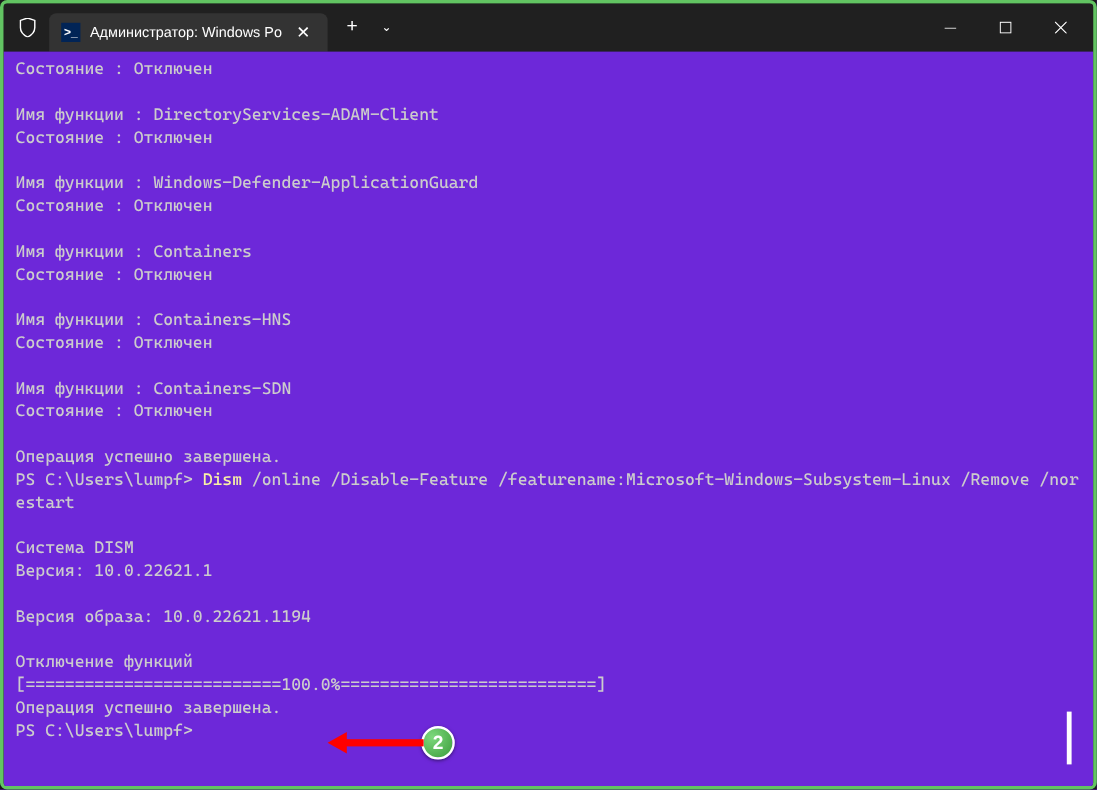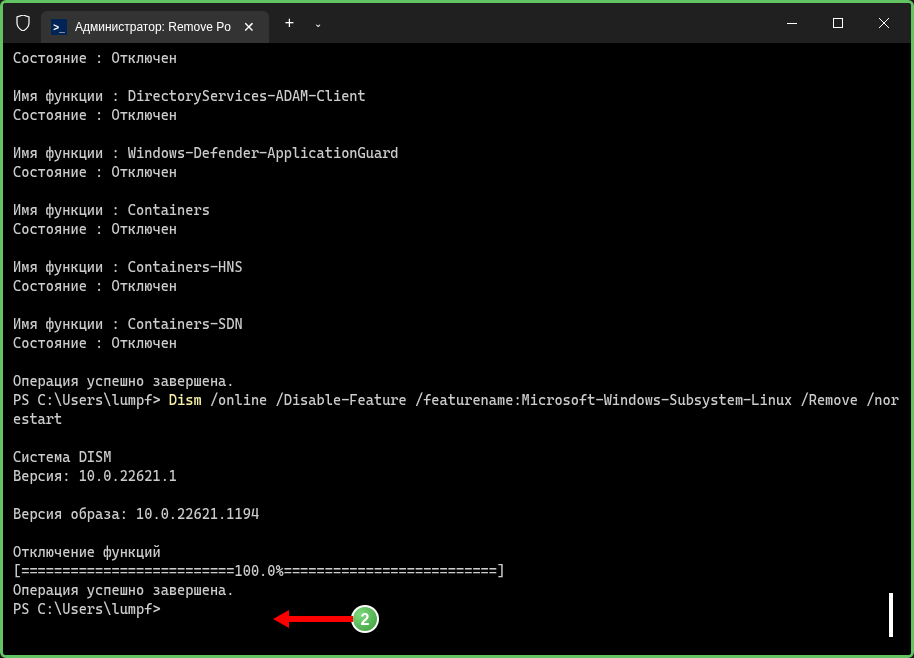--- a/index.html
+++ b/index.html
@@ -94,21 +94,21 @@
       width: 46px;
       height: 40px;
       display: flex;
       align-items: center;
       justify-content: center;
       color: #ffffff;
       cursor: pointer;
       font-size: 12px;
     }
     .terminal-content {
-      background: #000000;
+      background: #6d28d9;
       color: #cccccc;
       font-family: "Cascadia Mono", "Consolas", monospace;
       font-size: 14px;
       line-height: 19px;
       padding: 6px 10px;
       height: calc(100% - 40px);
       overflow: hidden;
       position: relative;
       white-space: pre-wrap;
       word-break: break-all;
@@ -178,21 +178,21 @@
 <div class="title-bar">
   <span class="shield-icon">
     <svg width="14" height="16" viewBox="0 0 14 16">
       <path d="M7 0 L13 2 L13 8 Q13 13 7 16 Q1 13 1 8 L1 2 Z" fill="none" stroke="#ffffff" stroke-width="1.2"></path>
     </svg>
   </span>
   <div class="tab">
     <span class="tab-icon">
       <span class="tab-icon-text">&gt;_</span>
     </span>
-    <span class="tab-title">Администратор: Remove Po</span>
+    <span class="tab-title">Администратор: Windows Po</span>
     <span class="tab-close">✕</span>
   </div>
   <span class="new-tab-btn">+</span>
   <span class="dropdown-btn">⌄</span>
   <div class="spacer"></div>
   <div class="window-controls">
     <div class="window-btn">
       <svg width="10" height="1">
           <rect width="10" height="1" fill="#ffffff"></rect>
         </svg>

